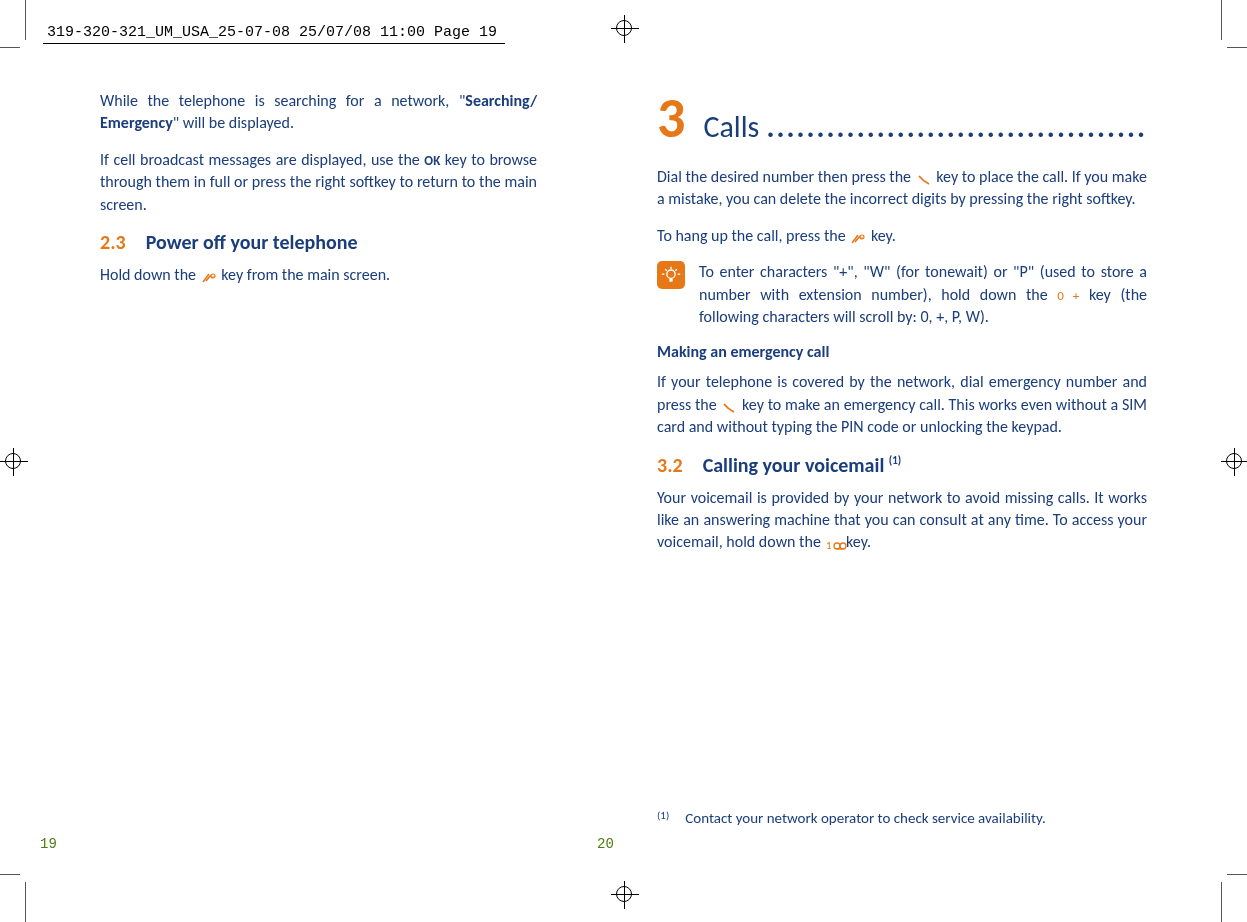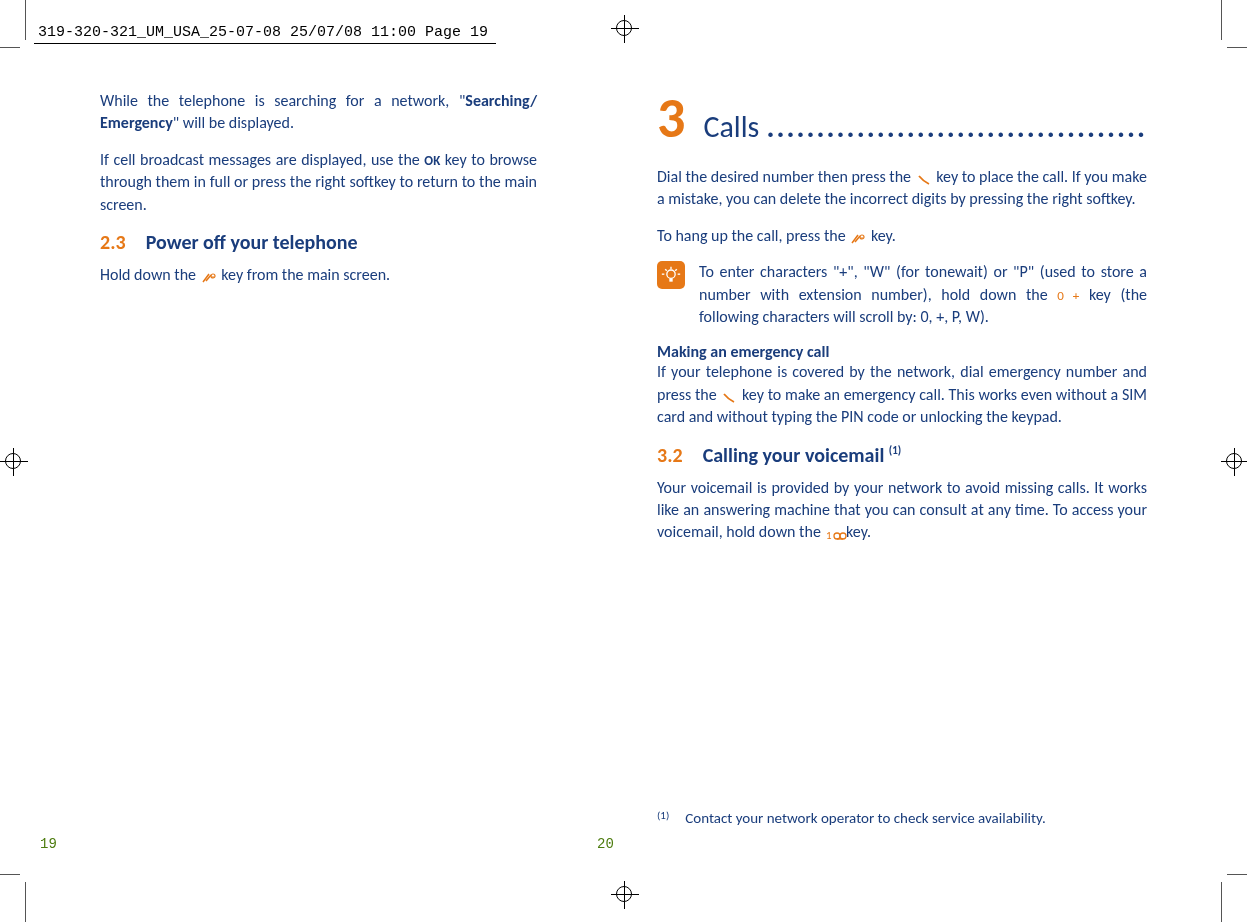--- a/index.html
+++ b/index.html
@@ -84,21 +84,21 @@
       position: absolute;
       left: -6px;
       top: 50%;
       height: 1px;
       width: 28px;
       background: #000;
     }
     .header-info {
       position: absolute;
       top: 22px;
-      left: 34px;
+      left: 43px;
       font-family: "Courier New", monospace;
       font-size: 15px;
       color: #000;
       border-bottom: 1px solid #000;
       padding: 2px 8px 2px 4px;
     }
     .page-container {
       display: flex;
       position: absolute;
       top: 55px;
@@ -190,20 +190,21 @@
       font-size: 18px;
     }
     .tip-text {
       font-size: 16px;
       line-height: 1.4;
       text-align: justify;
     }
     .sub-heading {
       font-weight: bold;
       font-size: 16px;
+      margin-bottom: 10px;
     }
     .footnote-ref {
       font-size: 11px;
       vertical-align: super;
     }
     .footnote {
       position: absolute;
       bottom: 40px;
       left: 60px;
       right: 60px;

